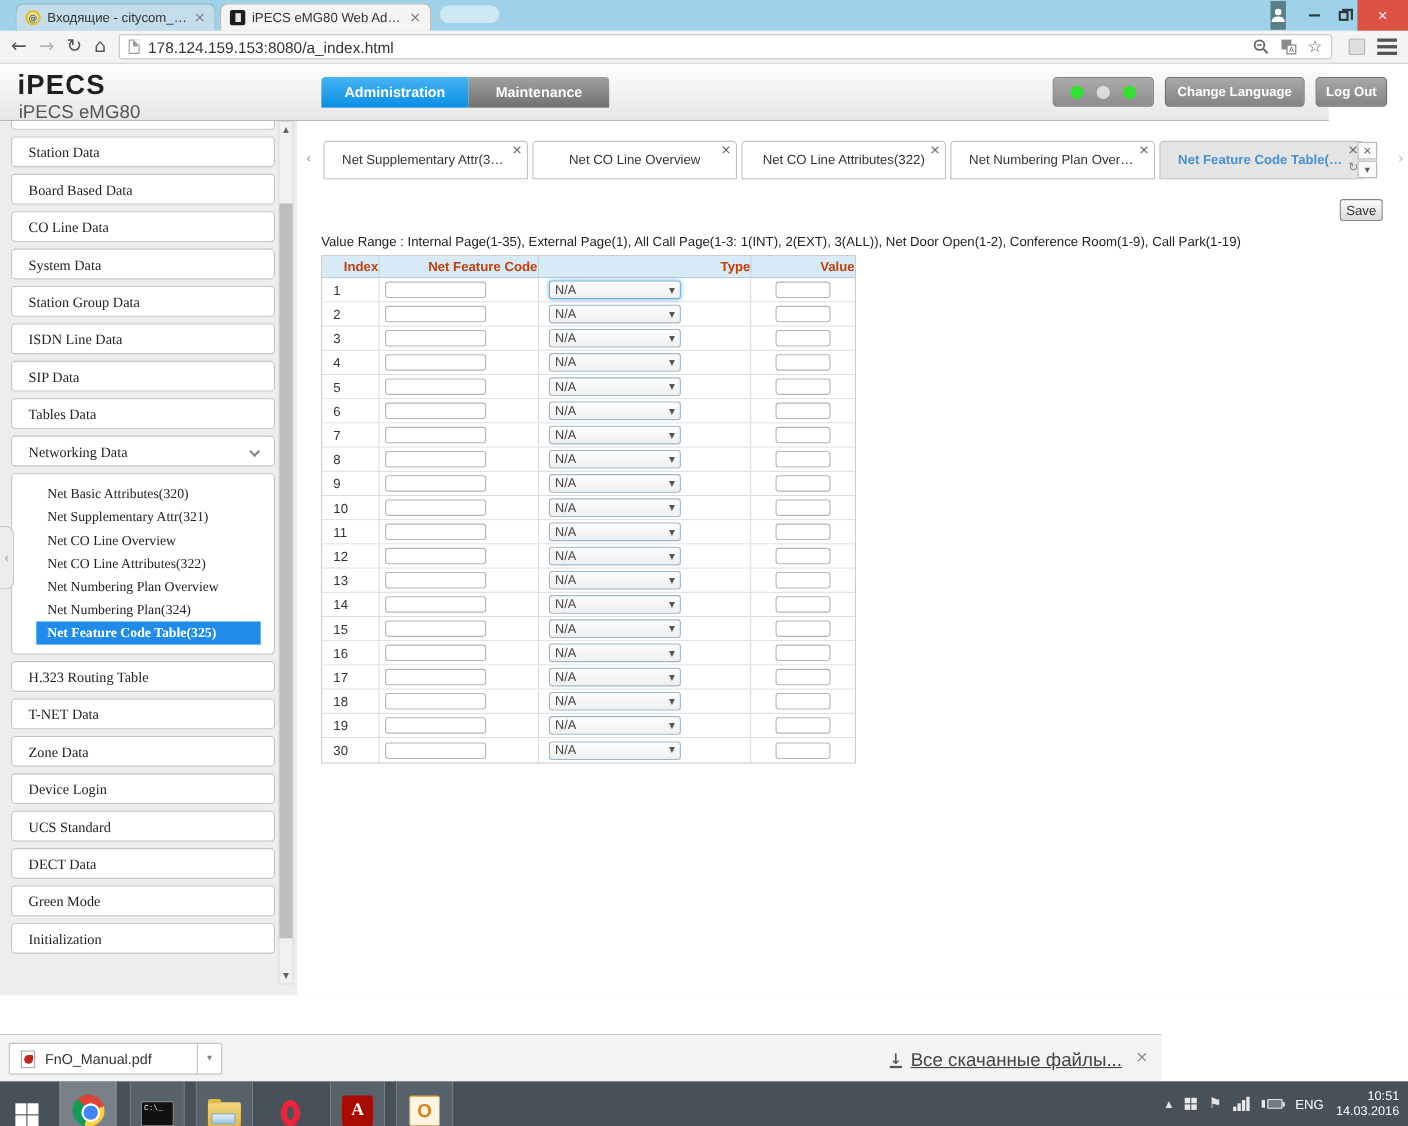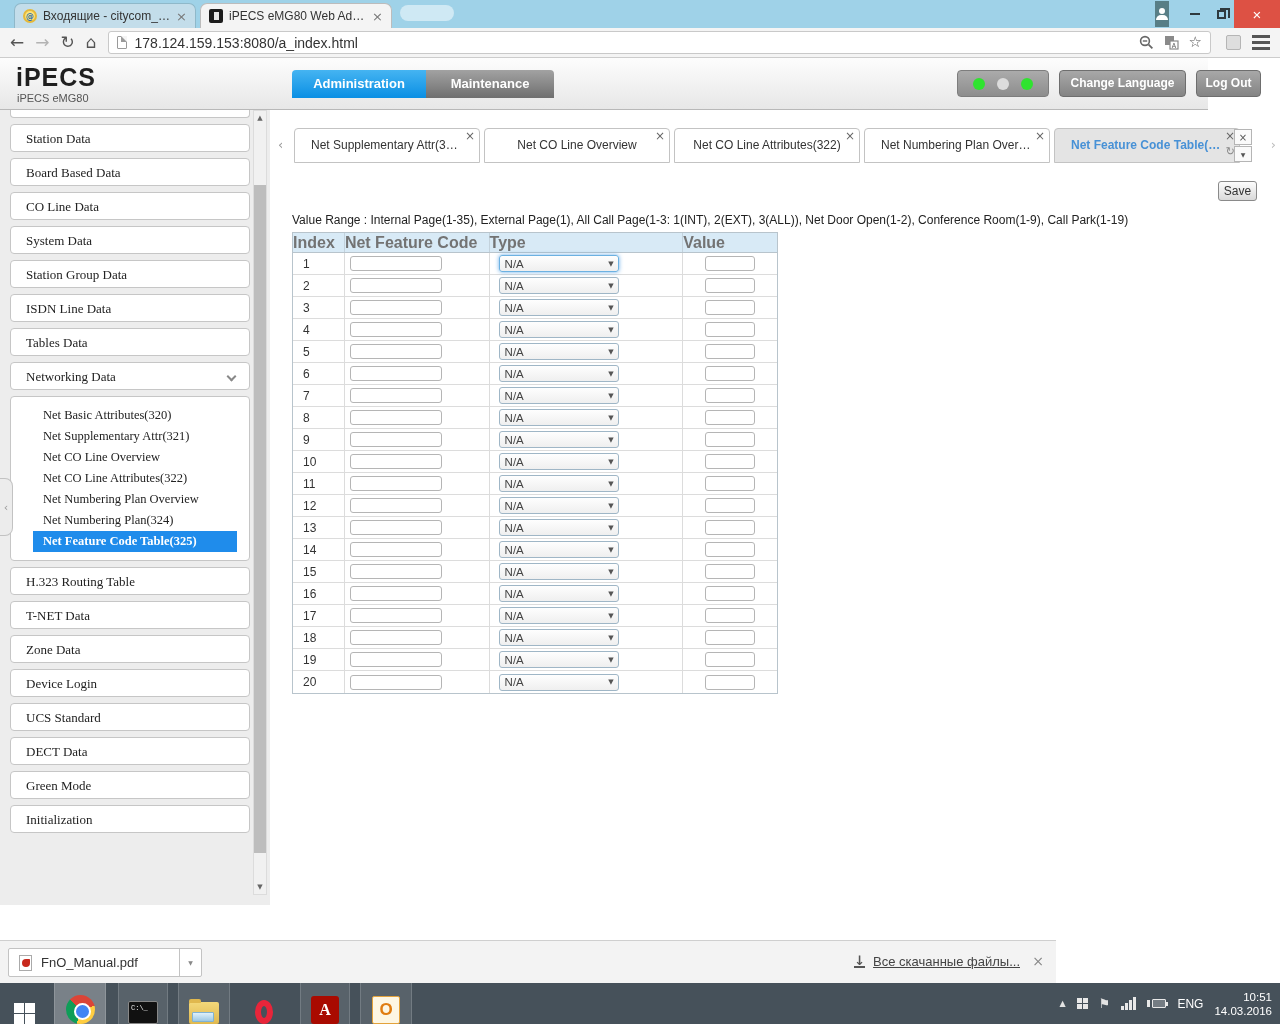--- a/index.html
+++ b/index.html
@@ -43,21 +43,21 @@
   .url-text{flex:1;font-size:14px;color:#333;white-space:nowrap;overflow:hidden;}
   .abar-right{display:flex;align-items:center;gap:10px;}
   .ext-icon{width:15px;height:15px;background:#dedede;border:1px solid #b5b5b5;border-radius:2px;}
   .hamburger{width:18px;display:flex;flex-direction:column;gap:3px;}
   .hamburger i{display:block;height:3px;background:#555;}
 
   
   .appheader{position:absolute;left:0;top:58px;width:1208px;height:52px;
              background:linear-gradient(#fdfdfd,#e7e7e7);border-bottom:1px solid #b8b8b8;}
   .brand{position:absolute;left:16px;top:7px;font-size:25px;font-weight:900;color:#1f1f1f;letter-spacing:1px;line-height:1;}
-  .brand-sub{position:absolute;left:17px;top:34px;font-size:11px;color:#555;}
+  .brand-sub{position:absolute;left:17px;top:34px;font-size:17px;color:#555;}
   .modetabs{position:absolute;left:292px;top:12px;height:28px;display:flex;border-radius:4px 4px 0 0;overflow:hidden;}
   .modetab{height:28px;line-height:28px;text-align:center;font-size:13px;font-weight:bold;color:#fff;
            background:linear-gradient(#a2a2a2,#6f6f6f);width:128px;}
   .modetab.active{background:linear-gradient(#45b4f2,#0a8fe4);width:134px;}
   .lights{position:absolute;left:957px;top:12px;width:92px;height:27px;border-radius:4px;
           background:linear-gradient(#ababab,#8d8d8d);border:1px solid #7d7d7d;
           display:flex;align-items:center;justify-content:center;gap:12px;}
   .light{width:12px;height:12px;border-radius:50%;}
   .hdr-btn{position:absolute;top:12px;height:27px;line-height:25px;text-align:center;border-radius:4px;
            background:linear-gradient(#a8a8a8,#848484);border:1px solid #6e6e6e;
@@ -102,21 +102,21 @@
   .ts-btn{width:18px;height:16px;border:1px solid #b5b5b5;background:#fafafa;display:flex;
           align-items:center;justify-content:center;font-size:10px;color:#555;}
   .ts-btn.dn{font-size:6px;margin-top:1px;}
   .save-btn{position:absolute;right:23px;top:71px;width:39px;height:20px;
             background:linear-gradient(#fdfdfd,#d9d9d9);border:1px solid #8a8a8a;border-radius:3px;
             font-size:12px;color:#333;text-align:center;line-height:18px;font-family:"Liberation Sans",sans-serif;}
   .value-range{position:absolute;left:22px;top:103px;font-size:12px;color:#222;}
 
   .ftable{position:absolute;left:22px;top:122px;width:486px;border:1px solid #b8c4cc;}
   .thead{display:flex;height:20px;background:#d8eaf6;border-bottom:1px solid #b8c4cc;}
-  .th{font-size:16px;font-weight:bold;color:#737373;text-align:left;line-height:19px;border-right:1px solid #c3d2dc;}
+  .th{font-size:12px;font-weight:bold;color:#c2410c;text-align:right;line-height:19px;border-right:1px solid #c3d2dc;}
   .th:last-child{border-right:none;}
   .c-index{width:52px;}.c-code{width:145px;}.c-type{width:194px;}.c-value{width:94px;}
   .trow{display:flex;height:22px;border-bottom:1px solid #dcdcdc;background:#fff;}
   .trow:last-child{border-bottom:none;}
   .td{border-right:1px solid #dcdcdc;display:flex;align-items:center;}
   .td:last-child{border-right:none;}
   .td-index{padding-left:10px;font-size:12px;color:#333;}
   .tinput{width:92px;height:15px;background:#fff;border:1px solid #b5b5b5;border-radius:3px;margin-left:5px;}
   .tselect{width:120px;height:17px;margin-left:9px;border:1px solid #9fb6c6;border-radius:3px;
            background:linear-gradient(#fefefe,#efefef);display:flex;align-items:center;}
@@ -135,21 +135,21 @@
   .dl-chip{position:absolute;left:8px;top:7px;width:194px;height:29px;background:#fff;border:1px solid #c3c3c3;
            border-radius:2px;display:flex;align-items:center;}
   .pdf-icon{width:13px;height:16px;background:#fff;border:1px solid #aaa;margin:0 9px 0 10px;position:relative;}
   .pdf-icon:after{content:"";position:absolute;left:2px;top:3px;width:8px;height:8px;background:#c8281c;
                   border-radius:50% 10% 50% 50%;}
   .dl-name{flex:1;font-size:13px;color:#333;white-space:nowrap;overflow:hidden;}
   .dl-caret{width:22px;height:100%;border-left:1px solid #c3c3c3;display:flex;align-items:center;justify-content:center;
             font-size:6px;color:#888;}
   .dl-all{position:absolute;right:36px;top:13px;display:flex;align-items:center;gap:8px;}
   .dl-arrow{font-size:13px;font-weight:bold;color:#555;border-bottom:2px solid #555;line-height:11px;}
-  .dl-link{font-size:13px;color:#444;text-decoration:underline;}
+  .dl-link{font-size:17px;color:#444;text-decoration:underline;}
   .dl-close{position:absolute;right:12px;top:13px;font-size:14px;color:#888;line-height:1;}
 
   
   .taskbar{position:absolute;left:0;top:983px;width:1280px;height:41px;background:#46515a;}
   .tb-cell{position:absolute;top:0;height:41px;display:flex;align-items:flex-end;justify-content:center;}
   .tb-run{background:rgba(255,255,255,.10);border-left:1px solid rgba(255,255,255,.16);border-right:1px solid rgba(255,255,255,.16);}
   .tb-active{background:rgba(255,255,255,.28);}
   .start{left:0;width:48px;}
   .winlogo{display:grid;grid-template-columns:10px 10px;grid-template-rows:10px 10px;gap:1px;}
   .winlogo i{background:#fff;display:block;}
@@ -272,20 +272,21 @@
     <div class="sidebar">
       <div class="sb-partial"></div>
       <div>
 
       <div class="sb-item">Station Data</div>
           <div class="sb-item">Board Based Data</div>
           <div class="sb-item">CO Line Data</div>
           <div class="sb-item">System Data</div>
           <div class="sb-item">Station Group Data</div>
           <div class="sb-item">ISDN Line Data</div>
+          <div class="sb-item">SIP Data</div>
           <div class="sb-item">Tables Data</div>
         </div>
       <div class="sb-item">
         <span>Networking Data</span>
         <span class="sb-chev"></span>
       </div>
       <div class="sb-subbox">
 
       <div class="sb-sub">Net Basic Attributes(320)</div>
           <div class="sb-sub">Net Supplementary Attr(321)</div>
@@ -669,21 +670,21 @@
                   <span class="sel-text">N/A</span>
                   <span class="sel-arrow icoft">▼</span>
                 </div>
               </div>
               <div class="td c-value">
                 <div class="tinput vinput"></div>
               </div>
             </div>
 
             <div class="trow">
-              <div class="td td-index c-index">20</div>
+              <div class="td td-index c-index">30</div>
               <div class="td c-code">
                 <div class="tinput"></div>
               </div>
               <div class="td c-type">
                 <div class="tselect">
                   <span class="sel-text">N/A</span>
                   <span class="sel-arrow icoft">▼</span>
                 </div>
               </div>
               <div class="td c-value">

